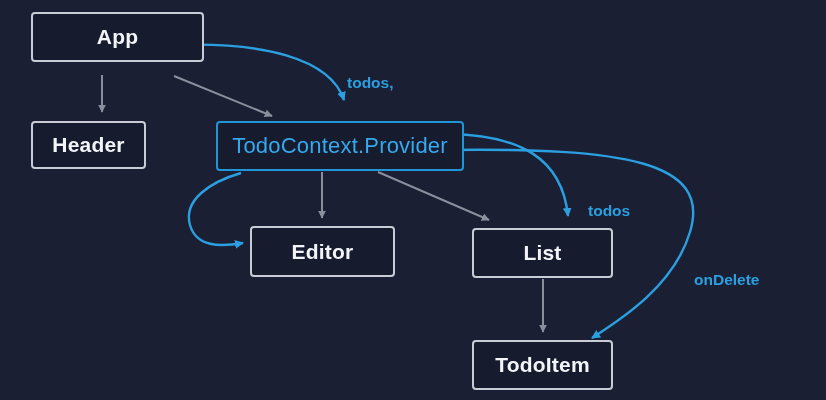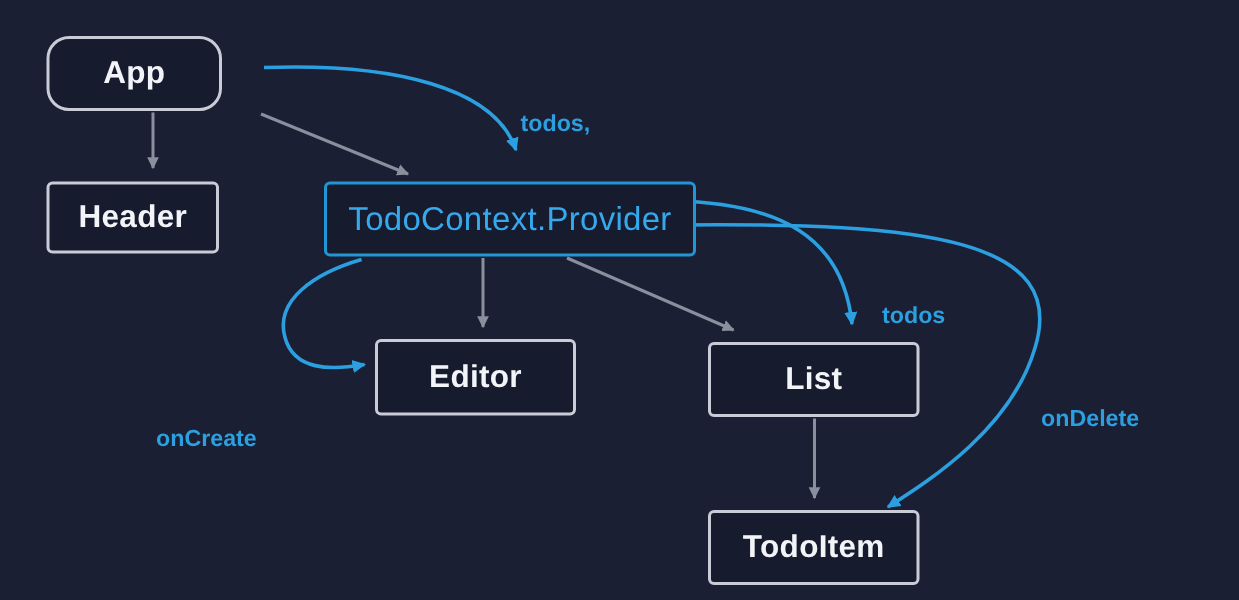--- a/index.html
+++ b/index.html
@@ -77,51 +77,48 @@
     <path d="M322,172 L322,218" fill="none" stroke="#8a8f9e" stroke-width="2" marker-end="url(#arrow-grey)"></path>
     <path d="M378,172 L489,220" fill="none" stroke="#8a8f9e" stroke-width="2" marker-end="url(#arrow-grey)"></path>
     <path d="M543,279 L543,332" fill="none" stroke="#8a8f9e" stroke-width="2" marker-end="url(#arrow-grey)"></path>
 
     <path d="M176,45 C262,42 330,58 344,100" fill="none" stroke="#2b9fe0" stroke-width="2.4" marker-end="url(#arrow-blue)"></path>
     <path d="M241,173 C210,182 183,200 190,225 C196,247 220,247 243,243" fill="none" stroke="#2b9fe0" stroke-width="2.4" marker-end="url(#arrow-blue)"></path>
     <path d="M448,134 C520,135 562,158 568,216" fill="none" stroke="#2b9fe0" stroke-width="2.4" marker-end="url(#arrow-blue)"></path>
     <path d="M448,150 C620,148 712,160 690,232 C674,286 620,320 592,338" fill="none" stroke="#2b9fe0" stroke-width="2.4" marker-end="url(#arrow-blue)"></path>
   </svg>
 
-  <div class="node" style="left:31px; top:24px; width:117px; height:50px;border-radius:15px;">
+  <div class="node" style="left:31px; top:12px; width:173px; height:50px;">
     <span>App</span>
   </div>
 
   <div class="node" style="left:31px; top:121px; width:115px; height:48px;">
     <span>Header</span>
   </div>
 
   <div class="node accent" style="left:200px; top:121px; width:248px; height:50px;margin-left:16px;">
     <span>TodoContext.Provider</span>
   </div>
 
-  <div class="node" style="left:250px; top:226px; width:134px; height:51px;">
+  <div class="node" style="left:250px; top:226px; width:145px; height:51px;">
     <span>Editor</span>
   </div>
 
   <div class="node" style="left:472px; top:228px; width:141px; height:50px;">
     <span>List</span>
   </div>
 
   <div class="node" style="left:472px; top:340px; width:141px; height:50px;">
     <span>TodoItem</span>
   </div>
 
   <div class="edge-label" style="left:347px; top:33px;text-align:right;">
     <div>todos,</div>
   </div>
 
-  <div class="edge-label" style="left:104px; top:243px;">
-    <div>onCreate</div>
-  </div>
 
   <div class="edge-label" style="left:588px; top:161px;">
     <div>todos</div>
   </div>
 
   <div class="edge-label" style="left:694px; top:230px;">
     <div>onDelete</div>
   </div>
 
 </div>

